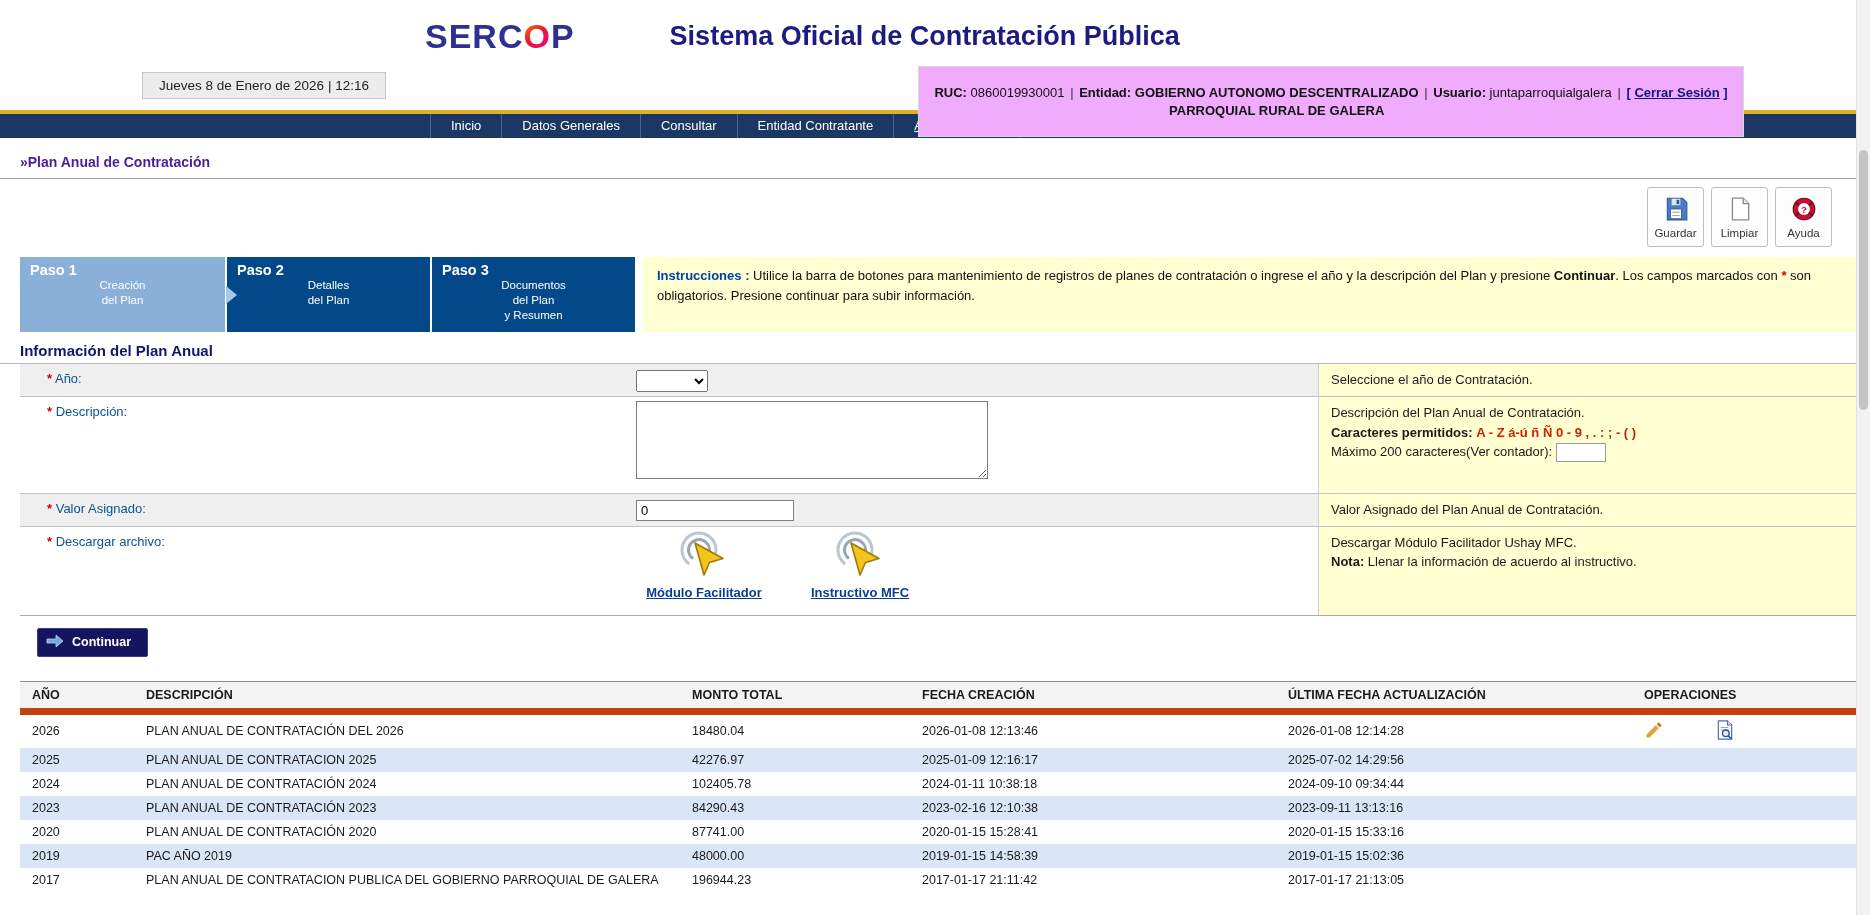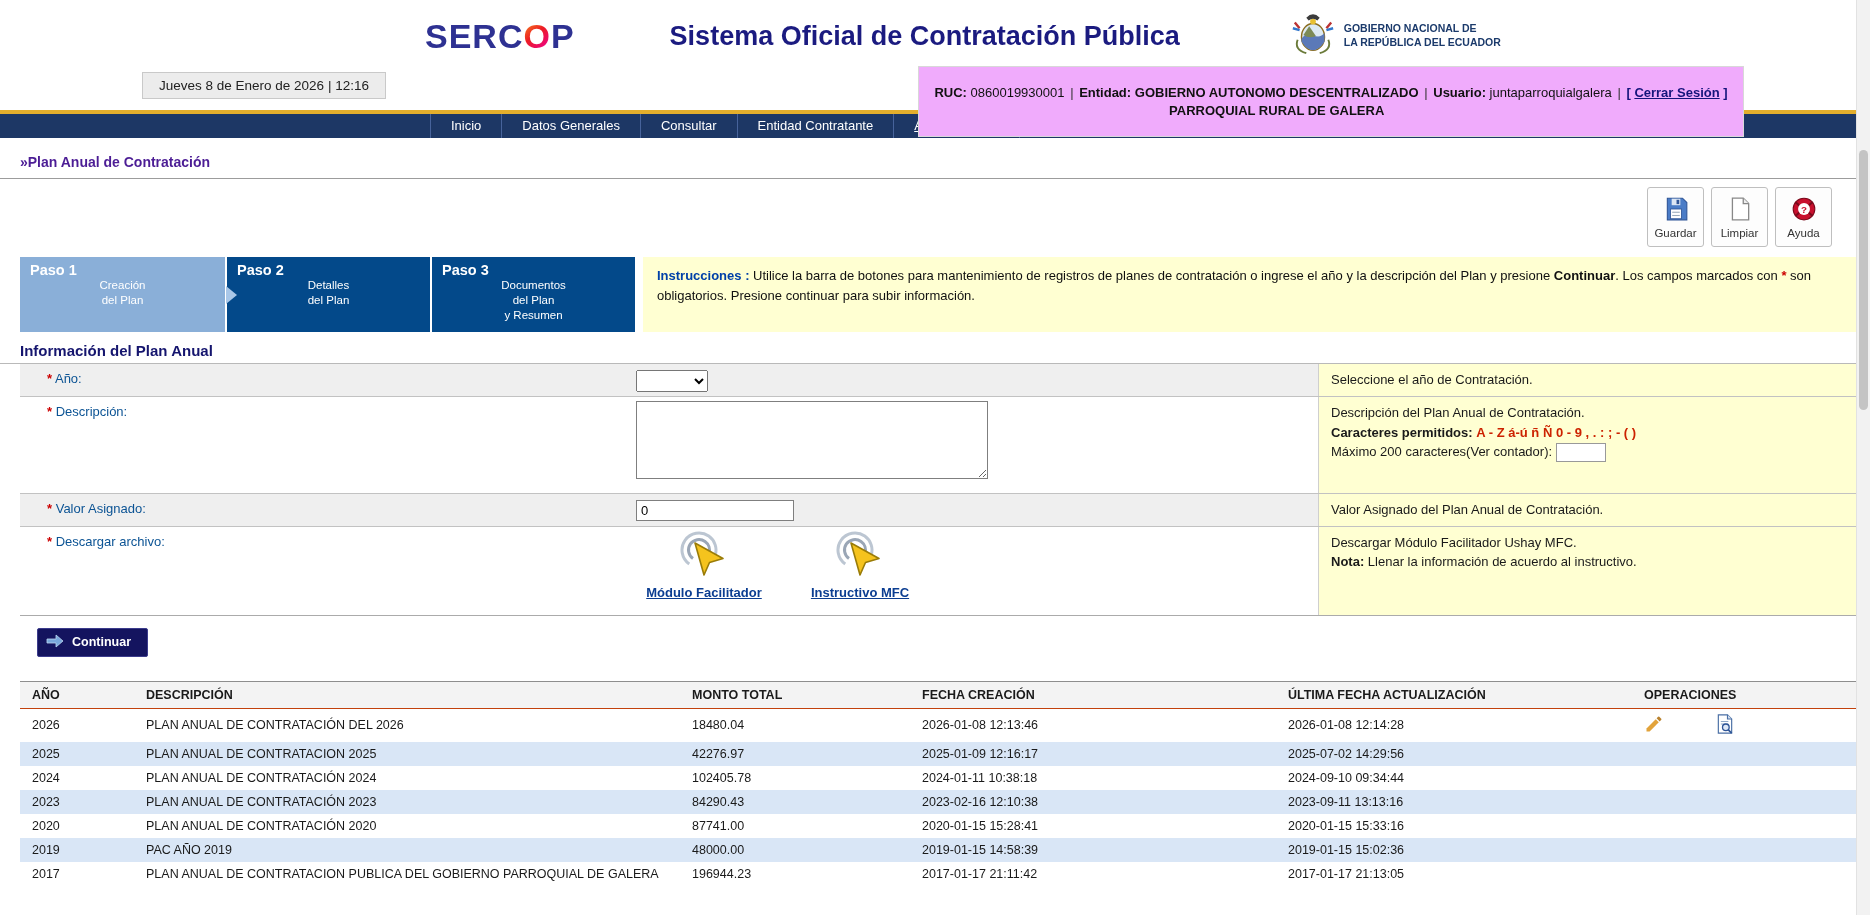--- a/index.html
+++ b/index.html
@@ -79,57 +79,39 @@
   .chars{color:#CC2200;font-weight:bold;}
   .dl-blocks{display:flex;gap:24px;padding-left:2px;}
   .dl-block{display:flex;flex-direction:column;align-items:center;width:132px;cursor:pointer;}
   .dl-link{color:#0B3D91;font-weight:bold;text-decoration:underline;font-size:13px;margin-top:1px;}
 
   .continuar{margin:12px 0 0 37px;display:inline-flex;align-items:center;gap:8px;background:#14145F;color:#FFF;font-weight:bold;
              font-size:12.5px;border:1px solid #3C3C8C;border-radius:2px;padding:5px 16px 5px 8px;cursor:pointer;font-family:inherit;}
 
   
   .pac-table{margin:24px 0 0 20px;width:1836px;border-collapse:collapse;font-size:12.5px;color:#1A1A1A;table-layout:fixed;}
-  .pac-table thead th{text-align:left;font-weight:bold;padding:6px 8px;border-top:1px solid #8E8E8E;border-bottom:1px solid #c2410c;background:#F3F3F3;white-space:nowrap;}
+  .pac-table thead th{text-align:left;font-weight:bold;padding:6px 8px;border-top:1px solid #8E8E8E;border-bottom:7px solid #c2410c;background:#F3F3F3;white-space:nowrap;}
   .pac-table thead th:first-child{padding-left:12px;}
   .pac-table tbody td{padding:5px 8px;white-space:nowrap;overflow:hidden;}
   .pac-table tbody td:first-child{padding-left:12px;}
   .pac-table tr.alt{background:#D9E6F6;}
   .op{display:inline-block;vertical-align:middle;cursor:pointer;}
   .op + .op{margin-left:48px;}
   .ops-pad{padding-left:8px;}
 </style>
 </head>
 <body>
 
 <div class="page">
   <div class="content">
 
     
     <header class="brand-row">
       <div class="sercop-logo"><span>SERC</span><span class="logo-o">O</span><span>P</span></div>
       <h1 class="app-title">Sistema Oficial de Contratación Pública</h1>
-      <div class="gov-brand">
-        <span>
-          <svg width="46" height="46" viewBox="0 0 48 48">
-            <path d="M8 30 q-4 10 9 14 M40 30 q4 10 -9 14" stroke="#6B7B3A" stroke-width="2" fill="none"></path>
-            <ellipse cx="24" cy="27" rx="12" ry="14" fill="#DCE9F2" stroke="#8A6D1F" stroke-width="1.5"></ellipse>
-            <path d="M12 29 q6 -8 12 -4 q7 4 12 -2 v9 q-6 9 -12 9 q-6 0 -12 -9z" fill="#5B79B8"></path>
-            <path d="M14 25 l6 -9 l7 10 q-7 3 -13 -1z" fill="#7C8A56"></path>
-            <circle cx="24" cy="11" r="3" fill="#E8C030"></circle>
-            <path d="M17 7 q7 -7 14 0 l-2.5 3 q-4.5 -4 -9 0z" fill="#3B3B3B"></path>
-            <path d="M10 18 l-5 -6 M38 18 l5 -6" stroke="#BB3333" stroke-width="2.5"></path>
-            <path d="M10 20 l-7 -2 M38 20 l7 -2" stroke="#3377CC" stroke-width="2.5"></path>
-          </svg>
-        </span>
-        <div class="gov-text">
-          <div>GOBIERNO NACIONAL DE</div>
-          <div>LA REPÚBLICA DEL ECUADOR</div>
-        </div>
-      </div>
     </header>
 
     
     <div class="info-row">
       <div class="datetime-box">Jueves 8 de Enero de 2026 | 12:16</div>
       <div class="session-box">
         <b>RUC:</b>
         <span>0860019930001</span>
         <span class="sep">|</span>
         <b>Entidad:</b>

